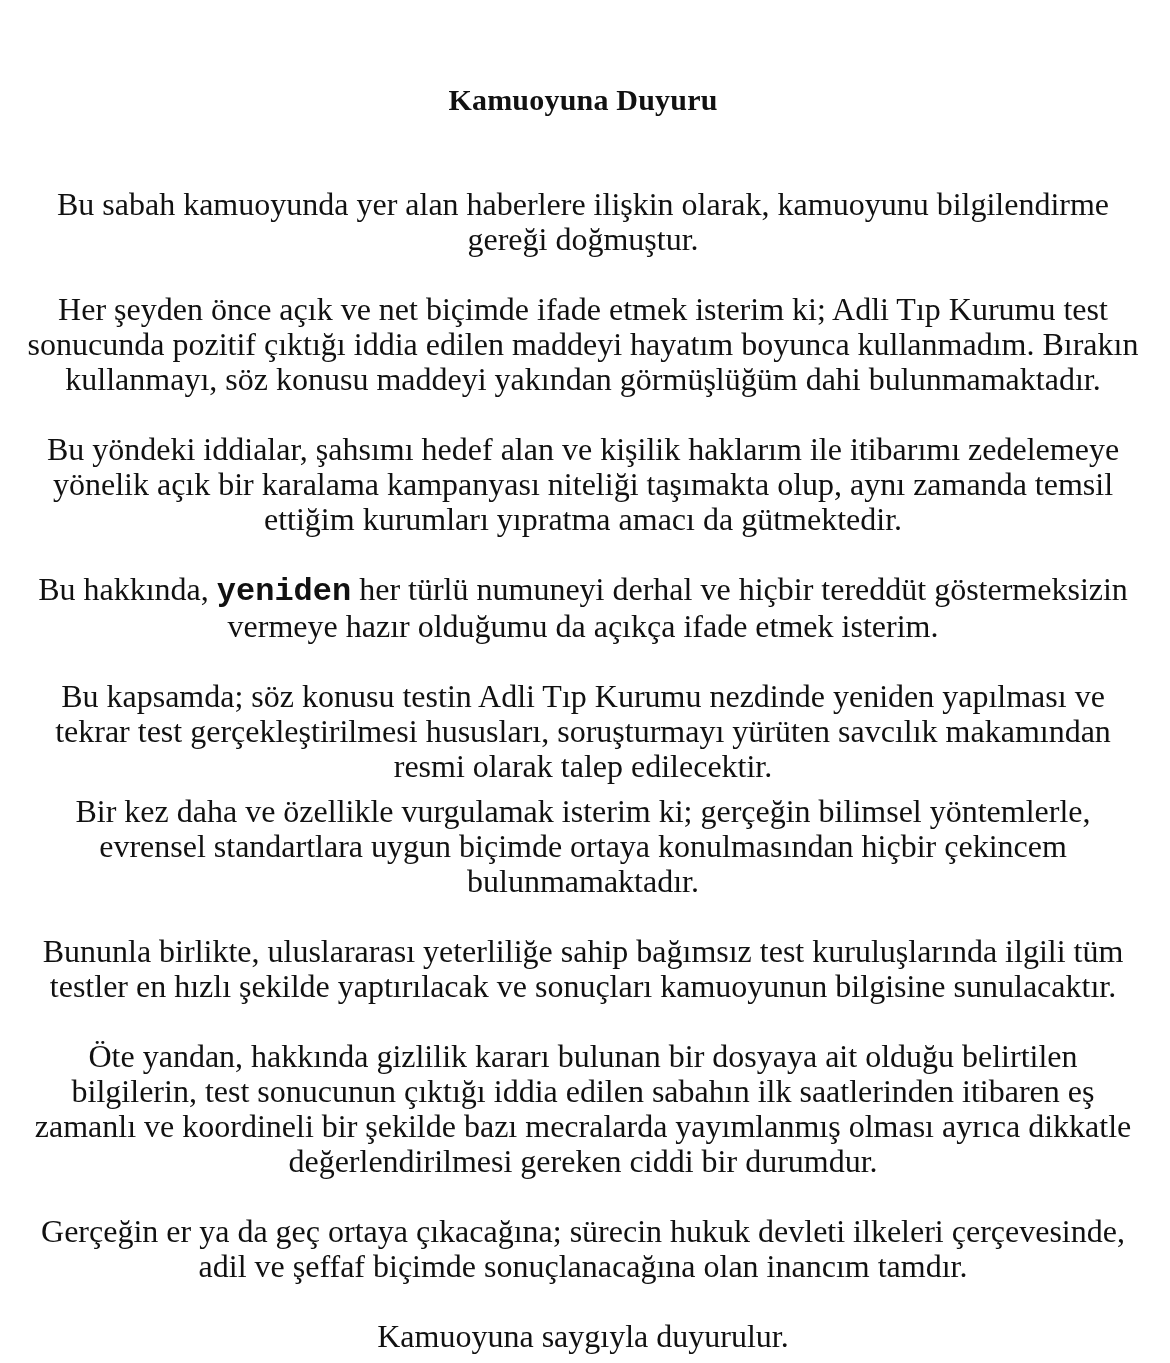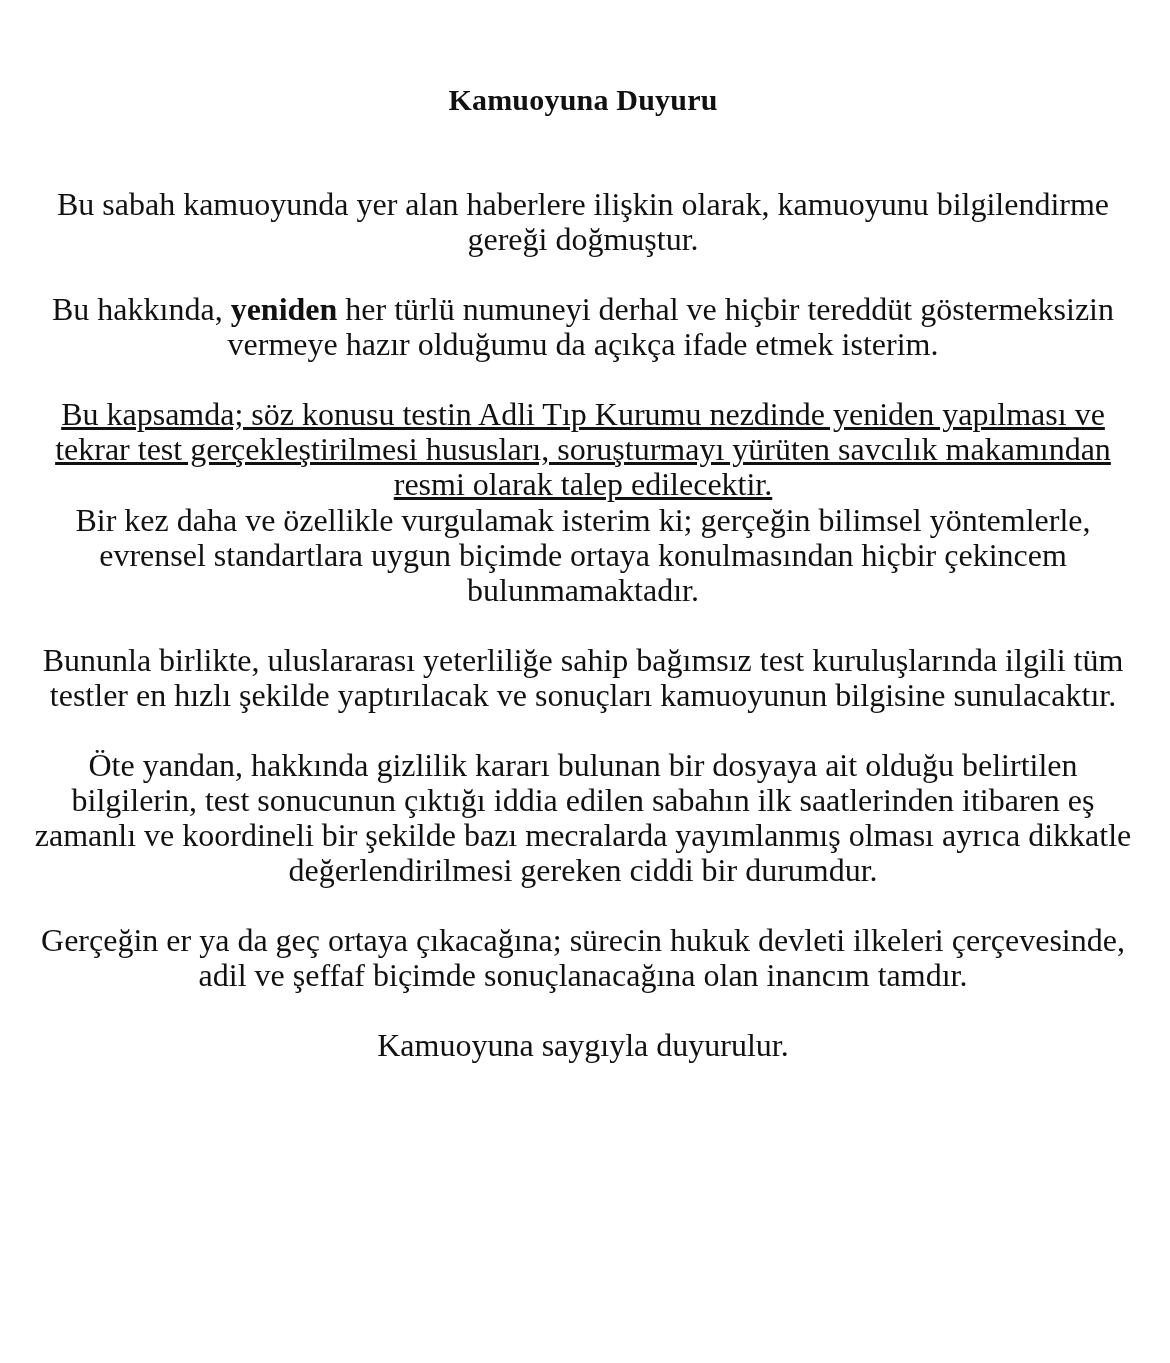--- a/index.html
+++ b/index.html
@@ -31,39 +31,41 @@
   }
   .doc-paragraph {
     text-align: center;
     font-size: 32px;
     line-height: 35px;
     margin: 0 0 35px 0;
     font-weight: normal;
   }
   
   .doc-paragraph.attached {
-    margin-bottom: 1px;
-    text-decoration: underline;
+    margin-bottom: 10px;
   }
   .bold-run {
     font-weight: bold;
+    font-family: Liberation Mono, monospace;
   }
   .closing {
   }
 </style>
 </head>
 <body>
 
 <div class="page">
 
   <h1 class="doc-title">Kamuoyuna Duyuru</h1>
 
   <p class="doc-paragraph">Bu sabah kamuoyunda yer alan haberlere ilişkin olarak, kamuoyunu bilgilendirme gereği doğmuştur.</p>
 
+  <p class="doc-paragraph">Her şeyden önce açık ve net biçimde ifade etmek isterim ki; Adli Tıp Kurumu test sonucunda pozitif çıktığı iddia edilen maddeyi hayatım boyunca kullanmadım. Bırakın kullanmayı, söz konusu maddeyi yakından görmüşlüğüm dahi bulunmamaktadır.</p>
 
+  <p class="doc-paragraph">Bu yöndeki iddialar, şahsımı hedef alan ve kişilik haklarım ile itibarımı zedelemeye yönelik açık bir karalama kampanyası niteliği taşımakta olup, aynı zamanda temsil ettiğim kurumları yıpratma amacı da gütmektedir.</p>
 
   <p class="doc-paragraph"><span>Bu hakkında, </span><span class="bold-run">yeniden</span><span> her türlü numuneyi derhal ve hiçbir tereddüt göstermeksizin vermeye hazır olduğumu da açıkça ifade etmek isterim.</span></p>
 
   <p class="doc-paragraph attached">Bu kapsamda; söz konusu testin Adli Tıp Kurumu nezdinde yeniden yapılması ve tekrar test gerçekleştirilmesi hususları, soruşturmayı yürüten savcılık makamından resmi olarak talep edilecektir.</p>
 
   <p class="doc-paragraph">Bir kez daha ve özellikle vurgulamak isterim ki; gerçeğin bilimsel yöntemlerle, evrensel standartlara uygun biçimde ortaya konulmasından hiçbir çekincem bulunmamaktadır.</p>
 
   <p class="doc-paragraph">Bununla birlikte, uluslararası yeterliliğe sahip bağımsız test kuruluşlarında ilgili tüm testler en hızlı şekilde yaptırılacak ve sonuçları kamuoyunun bilgisine sunulacaktır.</p>
 
   <p class="doc-paragraph">Öte yandan, hakkında gizlilik kararı bulunan bir dosyaya ait olduğu belirtilen bilgilerin, test sonucunun çıktığı iddia edilen sabahın ilk saatlerinden itibaren eş zamanlı ve koordineli bir şekilde bazı mecralarda yayımlanmış olması ayrıca dikkatle değerlendirilmesi gereken ciddi bir durumdur.</p>

